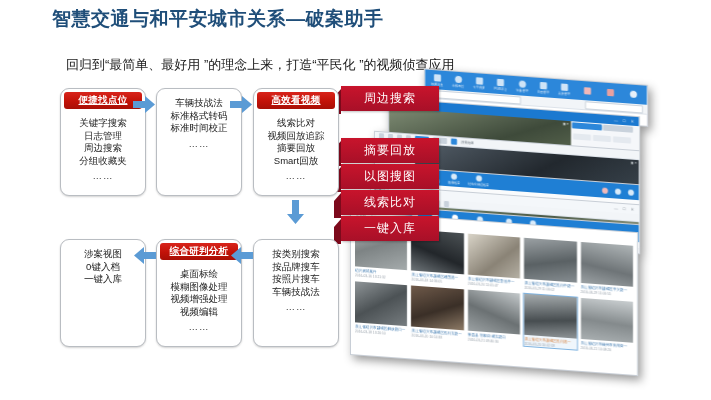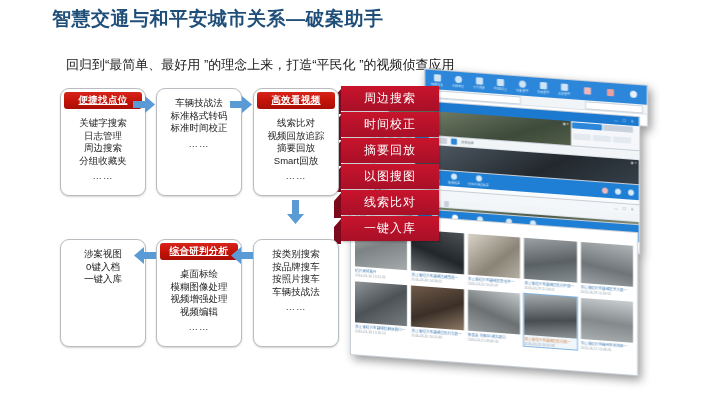--- a/index.html
+++ b/index.html
@@ -400,24 +400,20 @@
         </div>
       </div>
     </div>
 
   </div>
 
   <div class="banner" id="bn0">
     <span class="fold"></span>
     <span>周边搜索</span>
   </div>
-  <div class="banner" id="bn1">
-    <span class="fold"></span>
-    <span>时间校正</span>
-  </div>
   <div class="banner" id="bn2">
     <span class="fold"></span>
     <span>摘要回放</span>
   </div>
   <div class="banner" id="bn3">
     <span class="fold"></span>
     <span>以图搜图</span>
   </div>
   <div class="banner" id="bn4">
     <span class="fold"></span>

